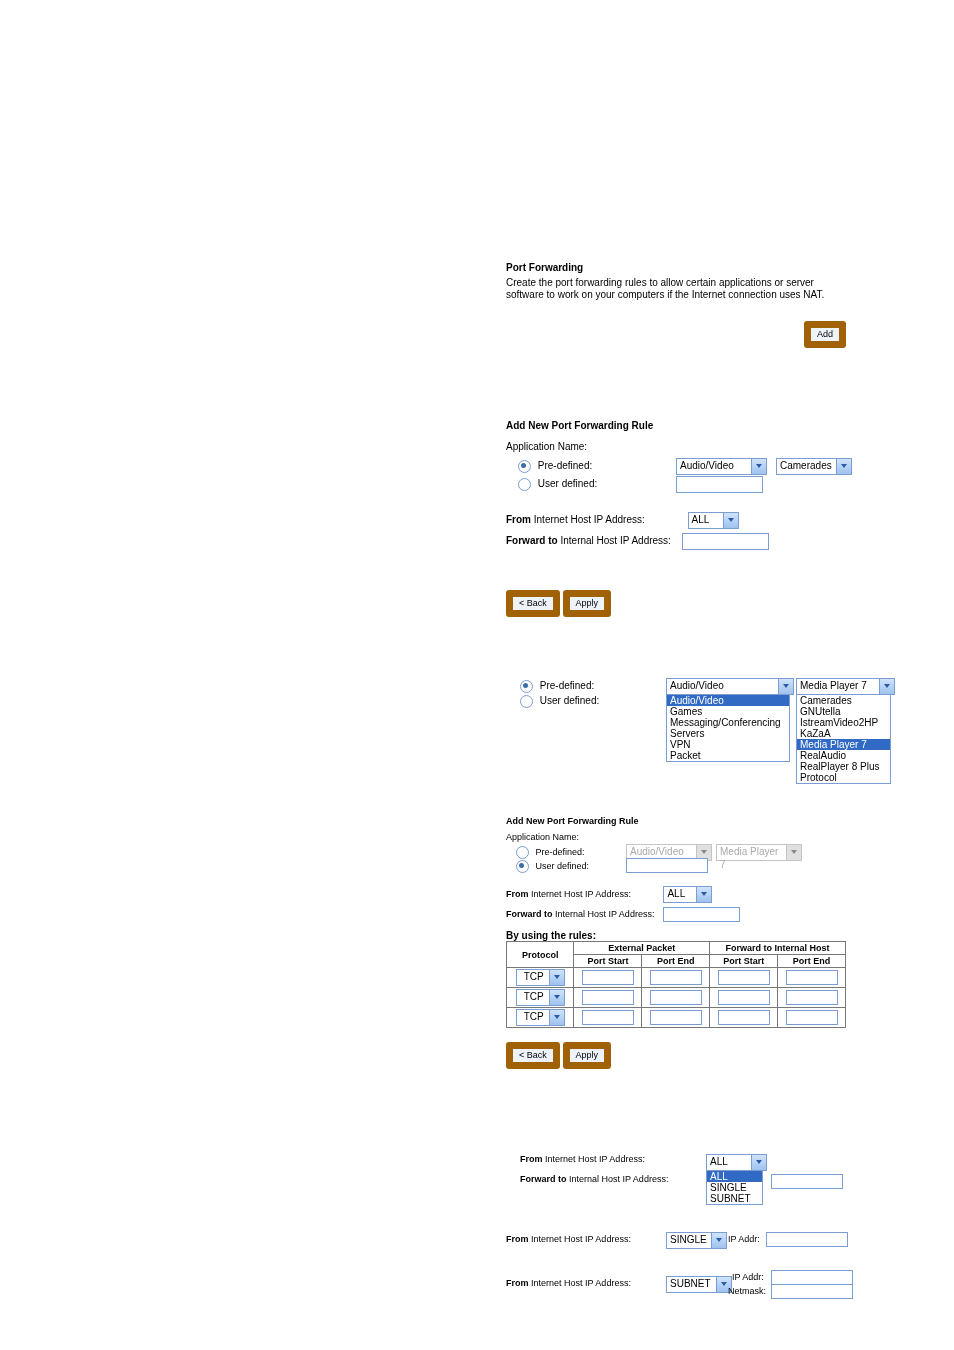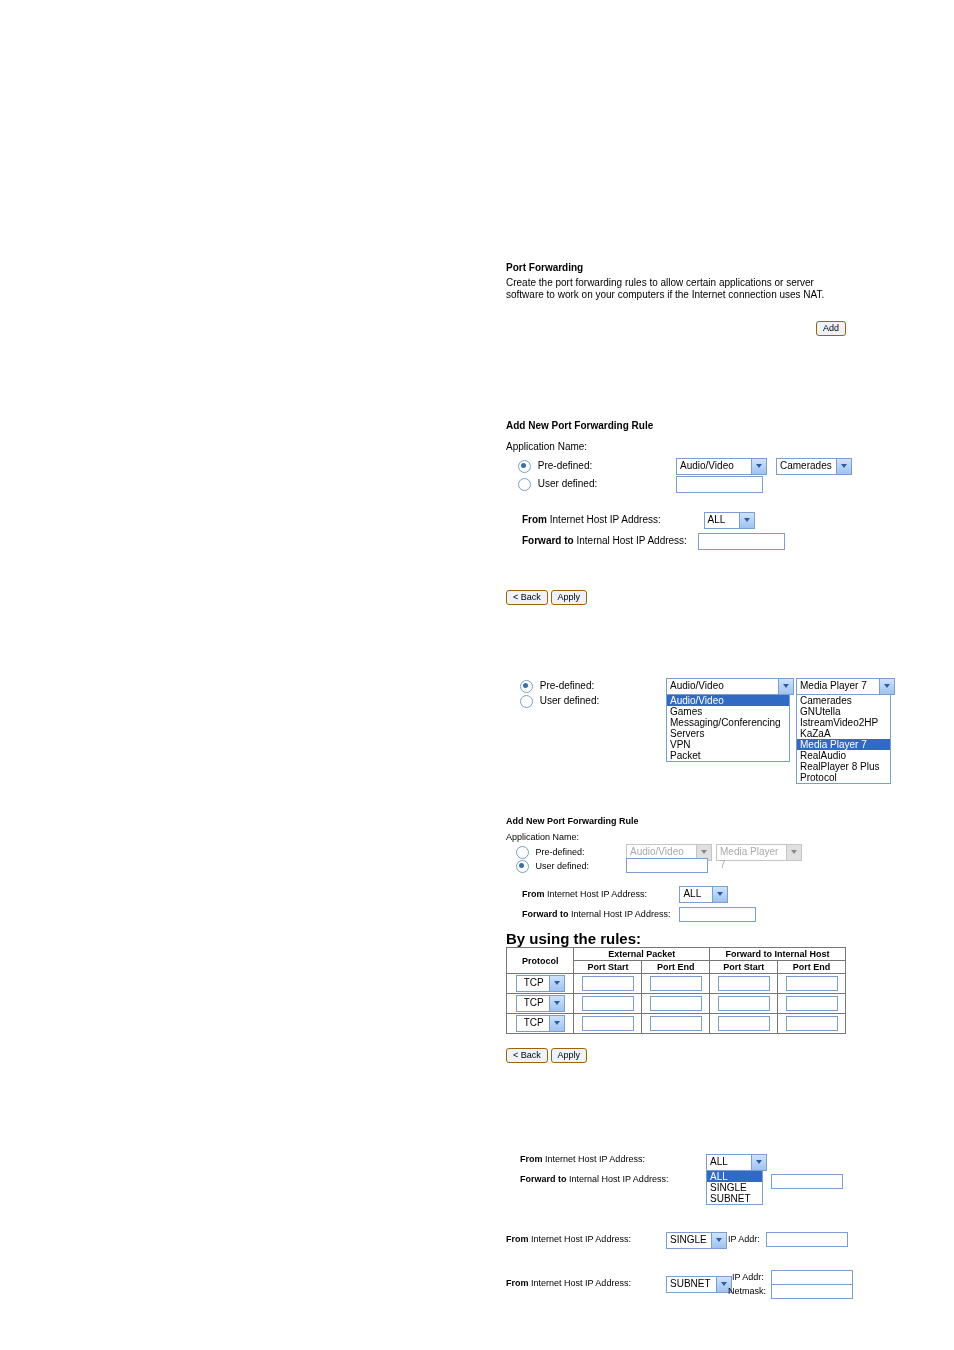--- a/index.html
+++ b/index.html
@@ -36,21 +36,21 @@
   }
   table.grid th, table.grid td {
     border: 1px solid #777;
     padding: 1px 4px;
     text-align: center;
     vertical-align: middle;
     white-space: nowrap;
   }
   .btn {
     display: inline-block;
-    border: 1px solid #a16207;
+    border: 7px solid #a16207;
     border-radius: 3px;
     background: #eef2f9;
     padding: 0 6px;
     font-size: 9px;
     color: #000;
     cursor: pointer;
     line-height: 13px;
   }
   .right { text-align: right; }
   .section {
@@ -116,21 +116,21 @@
   }
   .listbox {
     border: 1px solid #7a9ecf;
     background: #fff;
     font-size: 10px;
     position: absolute;
   }
   .listbox .item { padding: 0 3px; white-space: nowrap; }
   .listbox .item.sel { background: #316ac5; color: #fff; }
   .bold { font-weight: bold; }
-  .row-line { margin: 4px 16px; }
+  .row-line { margin: 4px 0; }
 </style>
 </head>
 <body>
 
 <div class="page">
 
   <div class="content">
     <div class="h1">Port Forwarding</div>
     <div class="desc">Create the port forwarding rules to allow certain applications or server software to work on your computers if the Internet connection uses NAT.</div>
     <div class="right" style="margin-top:20px;">
@@ -242,21 +242,21 @@
       <span class="bold">From</span><span> Internet Host IP Address:</span>
       <span class="select" style="width:28px; margin-left:30px;">
         <span>ALL</span><span class="arrow"></span>
       </span>
     </div>
     <div class="row-line" style="font-size:9px;">
       <span class="bold">Forward to</span><span> Internal Host IP Address:</span>
       <span class="txt" style="width:75px; margin-left:6px; height:13px;"></span>
     </div>
 
-    <div class="bold" style="font-size:15px; margin-top:8px;">By using the rules:</div>
+    <div class="bold" style="font-size:10px; margin-top:8px;">By using the rules:</div>
     <table class="grid" style="font-size:9px;">
       <tbody>
           <tr>
         <th rowspan="2" style="width:60px;">Protocol</th>
         <th colspan="2">External Packet</th>
         <th colspan="2">Forward to Internal Host</th>
       </tr>
       <tr>
         <th style="width:60px;">Port Start</th>
         <th style="width:60px;">Port End</th>

